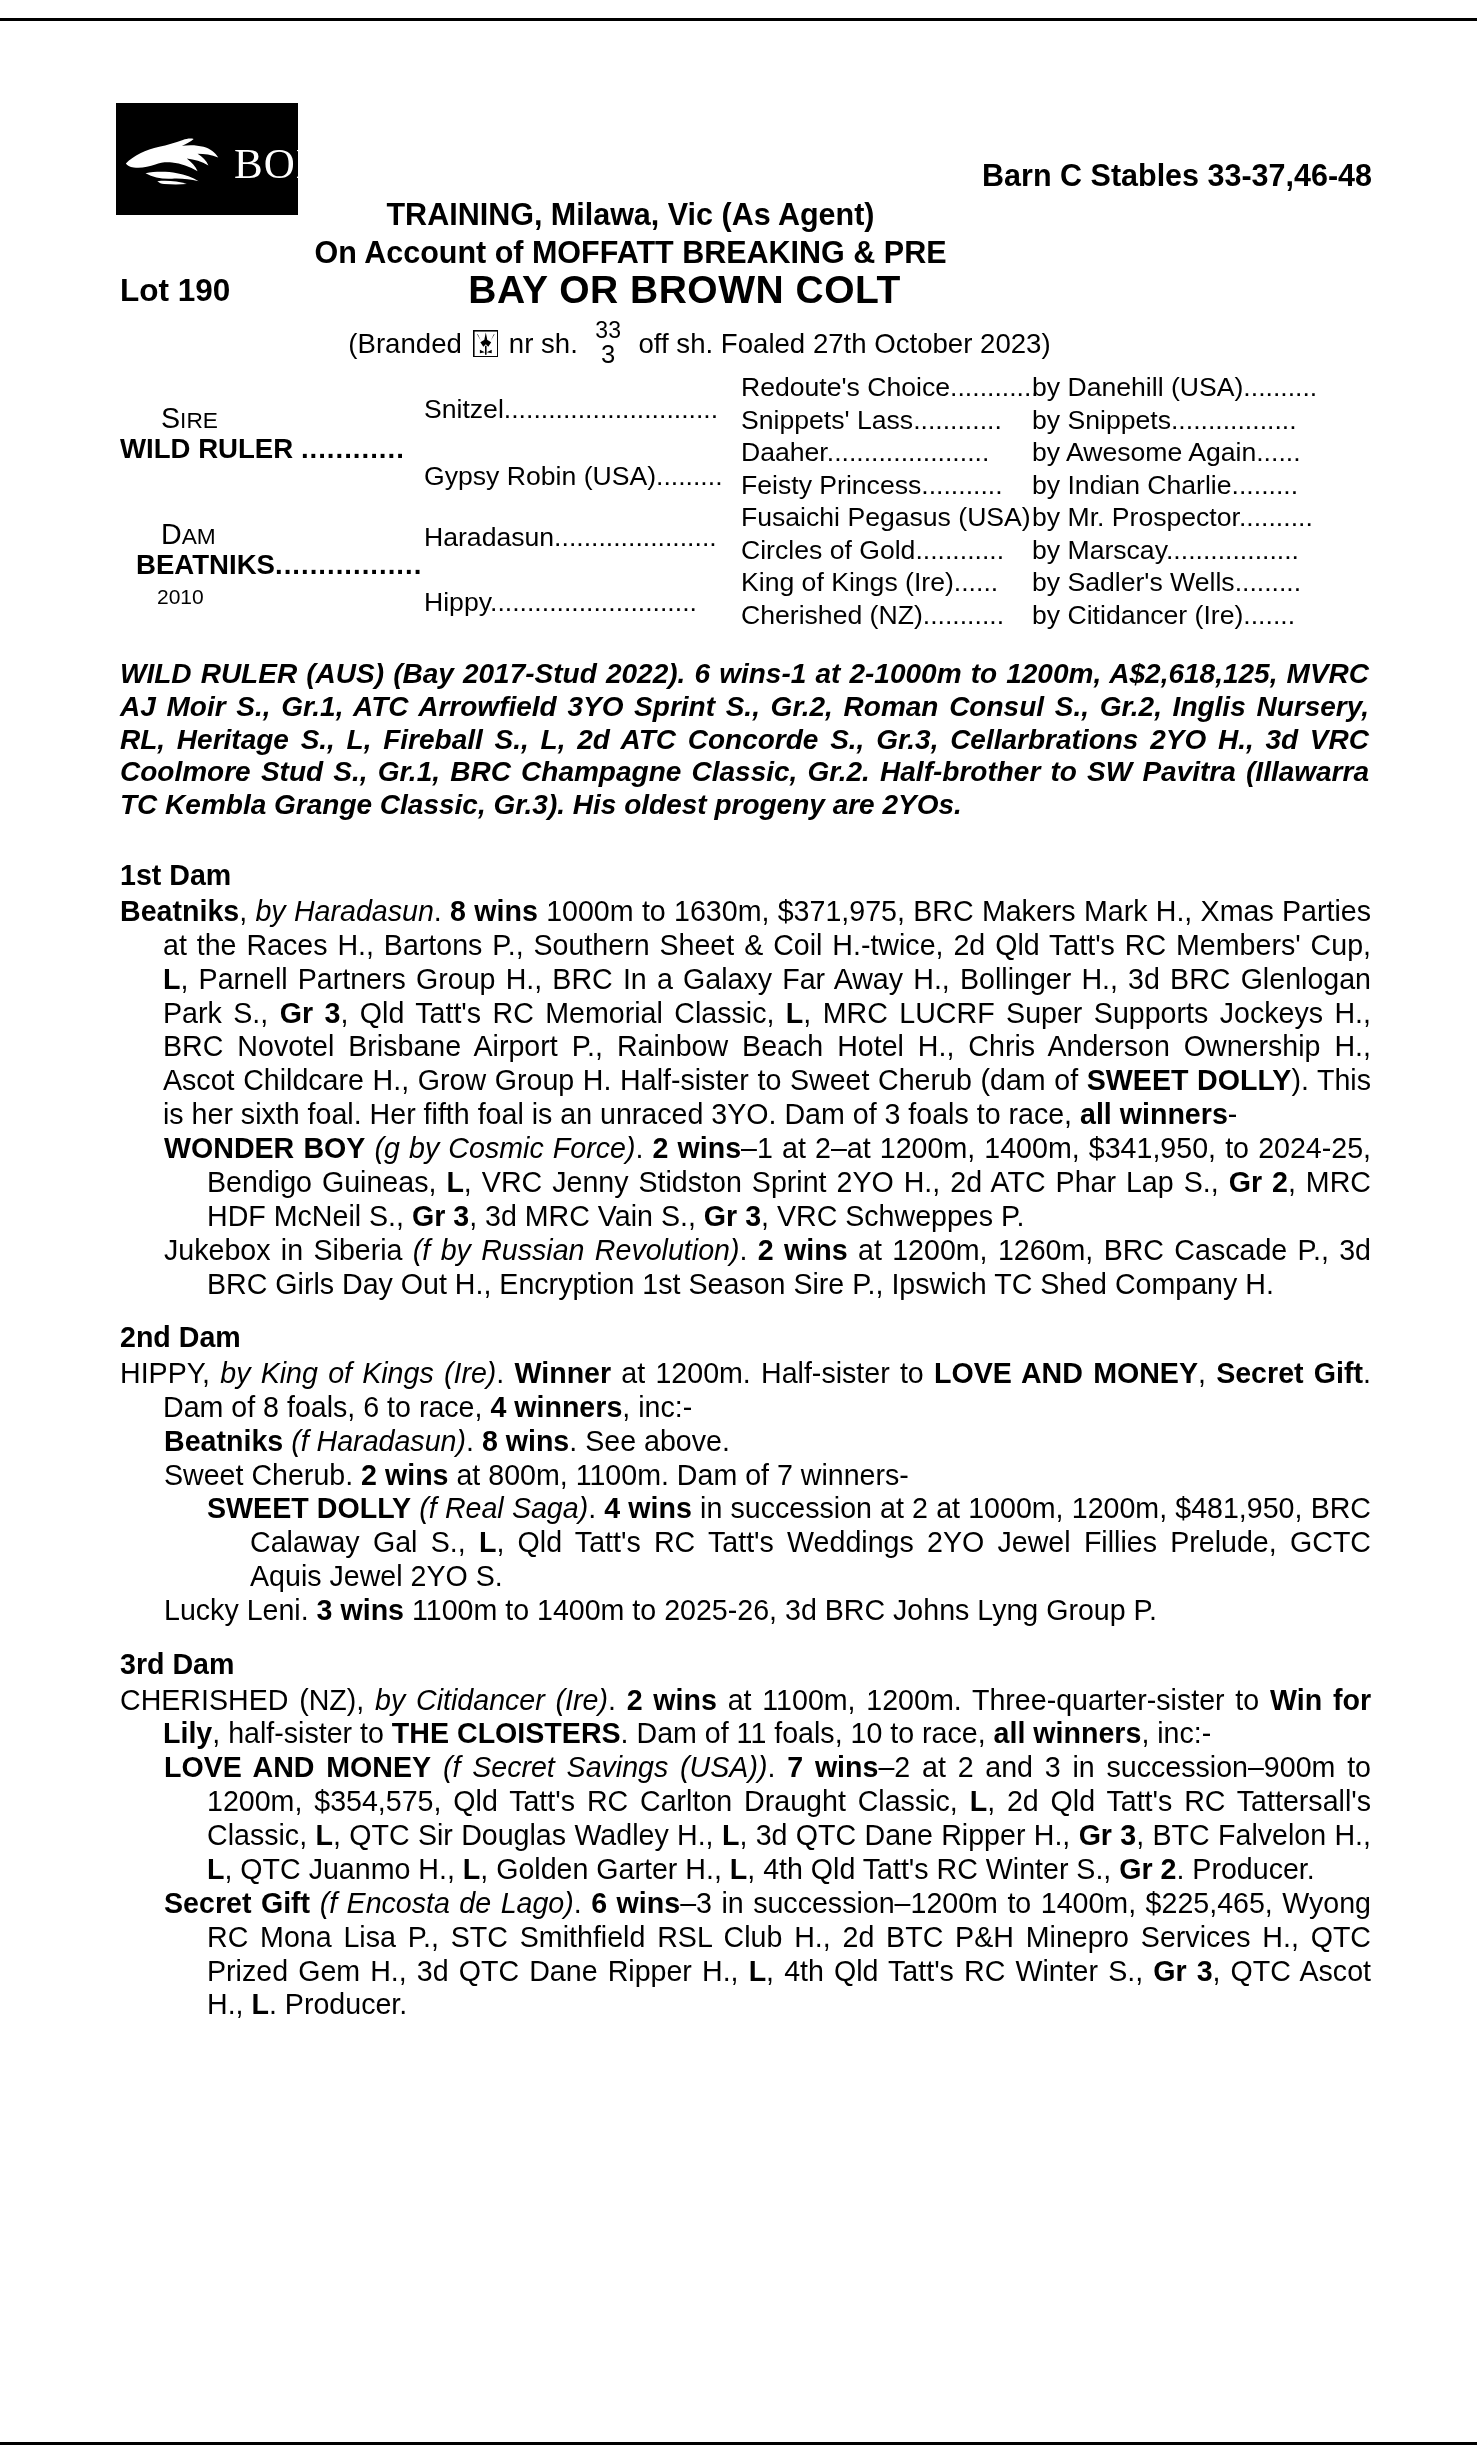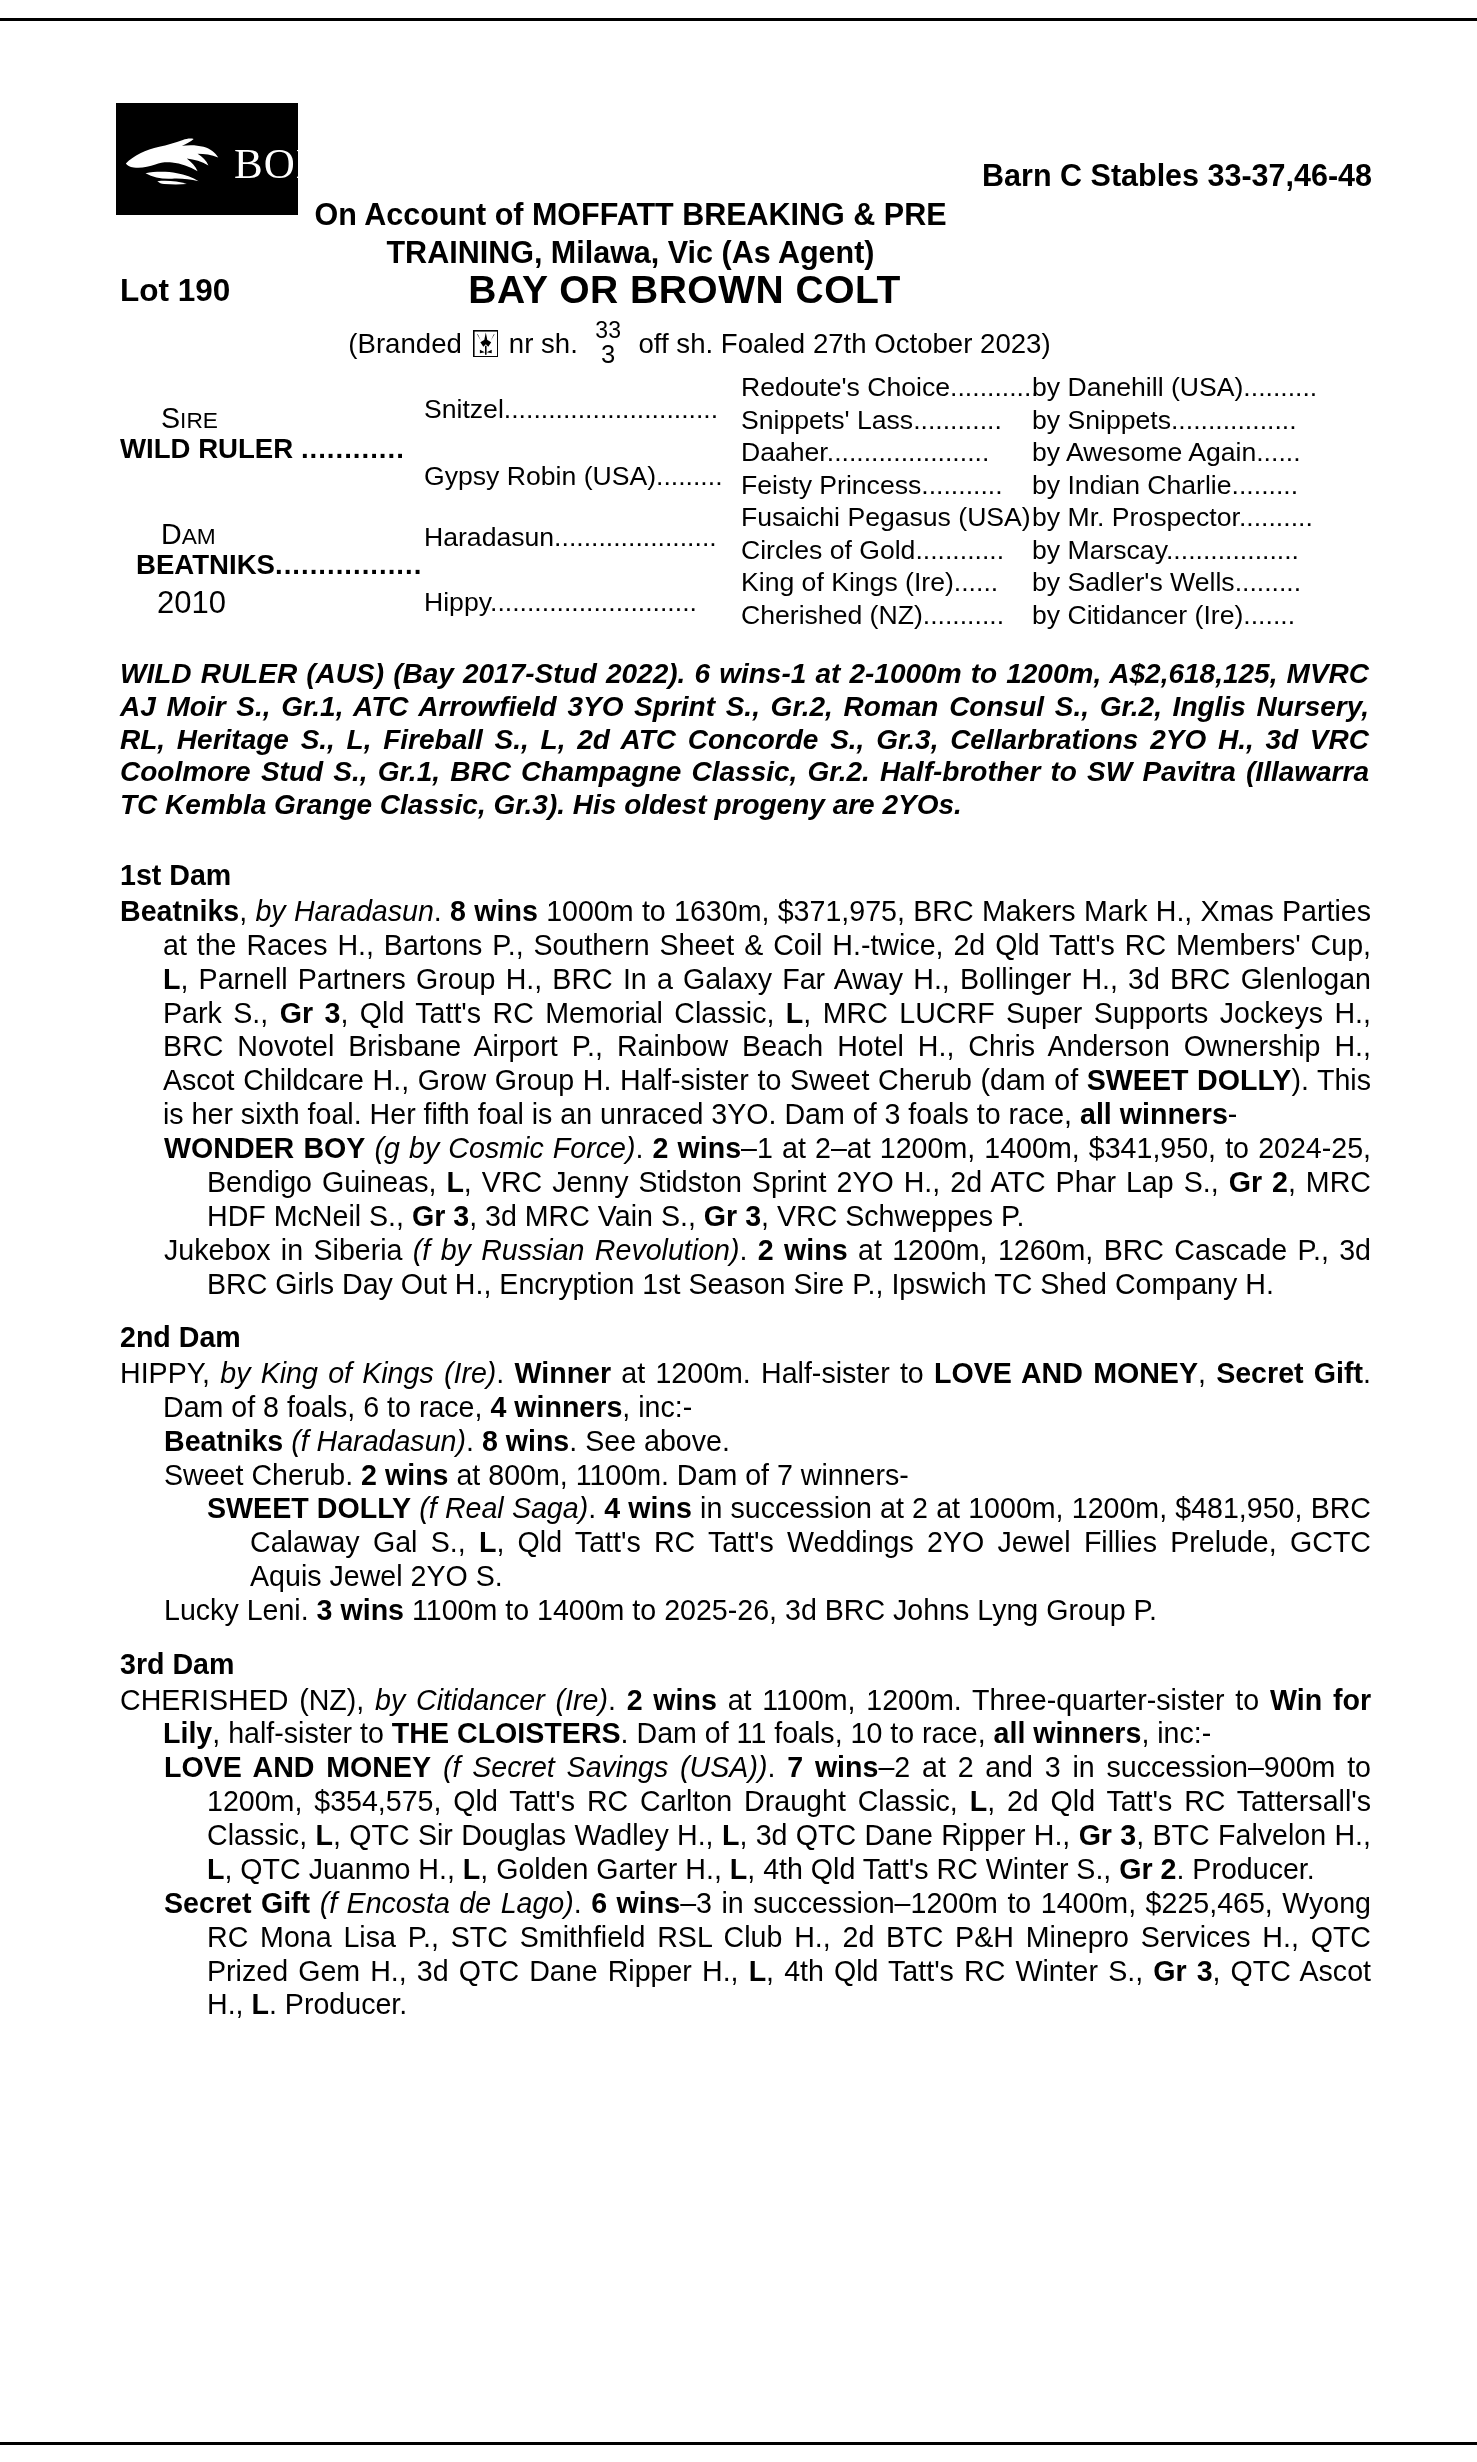--- a/index.html
+++ b/index.html
@@ -199,21 +199,21 @@
     left: 16px;
     top: 177px;
     font-size: 27.6px;
     font-weight: bold;
     white-space: nowrap;
   }
   .dam-year {
     position: absolute;
     left: 37px;
     top: 213px;
-    font-size: 31px;
+    font-size: 21px;
   }
   .dots-l { font-weight: bold; letter-spacing: 1px; }
 
   .ped-col-mid {
     position: absolute;
     left: 424px;
     top: 0;
     width: 315px;
     height: 266px;
   }
@@ -330,22 +330,22 @@
             <path fill="#ffffff" d="M42,48 C52,47 63,48 72,51 C65,51.5 57,51.5 49,51 C46,50.7 44,49.5 42,48 Z"></path>
           </svg>
         </span>
         <span class="bobs-word">BOBS</span>
         <span class="eligible-word">ELIGIBLE</span>
       </div>
 
       <div class="barn-line">Barn C Stables 33-37,46-48</div>
 
       <div class="account-block">
+        <div>TRAINING, Milawa, Vic (As Agent)</div>
         <div>On Account of MOFFATT BREAKING &amp; PRE</div>
-        <div>TRAINING, Milawa, Vic (As Agent)</div>
       </div>
     </div>
 
     <div class="lot-row">
       <div class="lot-number">Lot 190</div>
       <div class="colt-title">BAY OR BROWN COLT</div>
     </div>
 
     <div class="branded-row">
       <span>(Branded</span>

